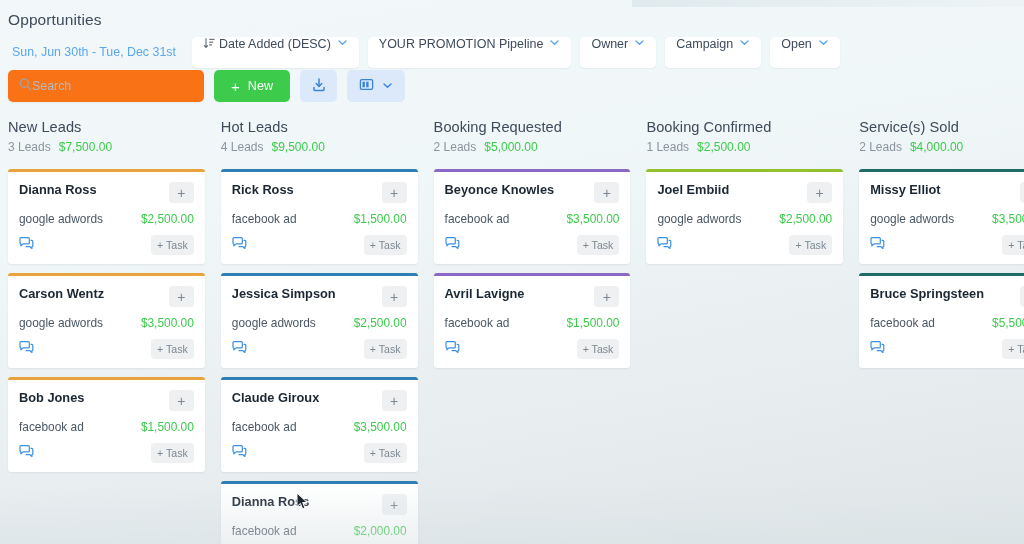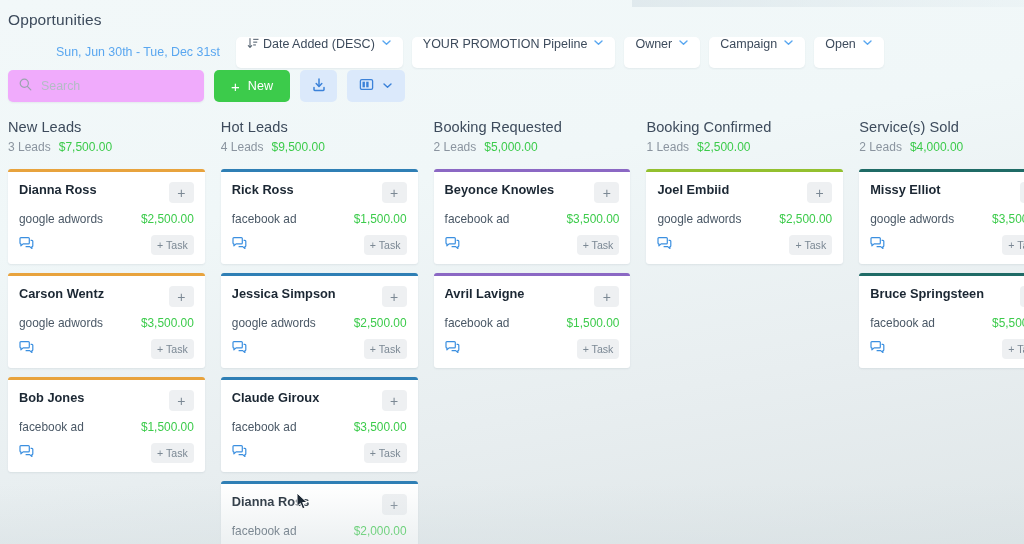--- a/index.html
+++ b/index.html
@@ -36,21 +36,20 @@
     letter-spacing: 0.1px;
   }
 
   
   .filter-row {
     display: flex;
     align-items: center;
     gap: 9px;
     padding: 13px 0 0 8px;
     height: 33px;
-    margin-left: 44px;
   }
   .date-range {
     color: #5aa7f0;
     font-size: 12.4px;
     padding: 0 7px 0 4px;
     white-space: nowrap;
   }
   .pill {
     height: 31px;
     background: #ffffff;
@@ -72,25 +71,24 @@
   .action-row {
     display: flex;
     align-items: center;
     gap: 10px;
     padding: 13px 0 0 8px;
     height: 35px;
   }
   .search-box {
     width: 196px;
     height: 32px;
-    background: #f0abfc;
+    background: #f97316;
     border-radius: 5px;
     display: flex;
     align-items: center;
-    gap: 9px;
     padding: 0 11px;
     box-shadow: 0 1px 2px rgba(45,70,90,0.07);
   }
   .search-box input {
     border: none;
     outline: none;
     font-family: "Liberation Sans", sans-serif;
     font-size: 12.4px;
     color: #3d4b5c;
     background: transparent;

